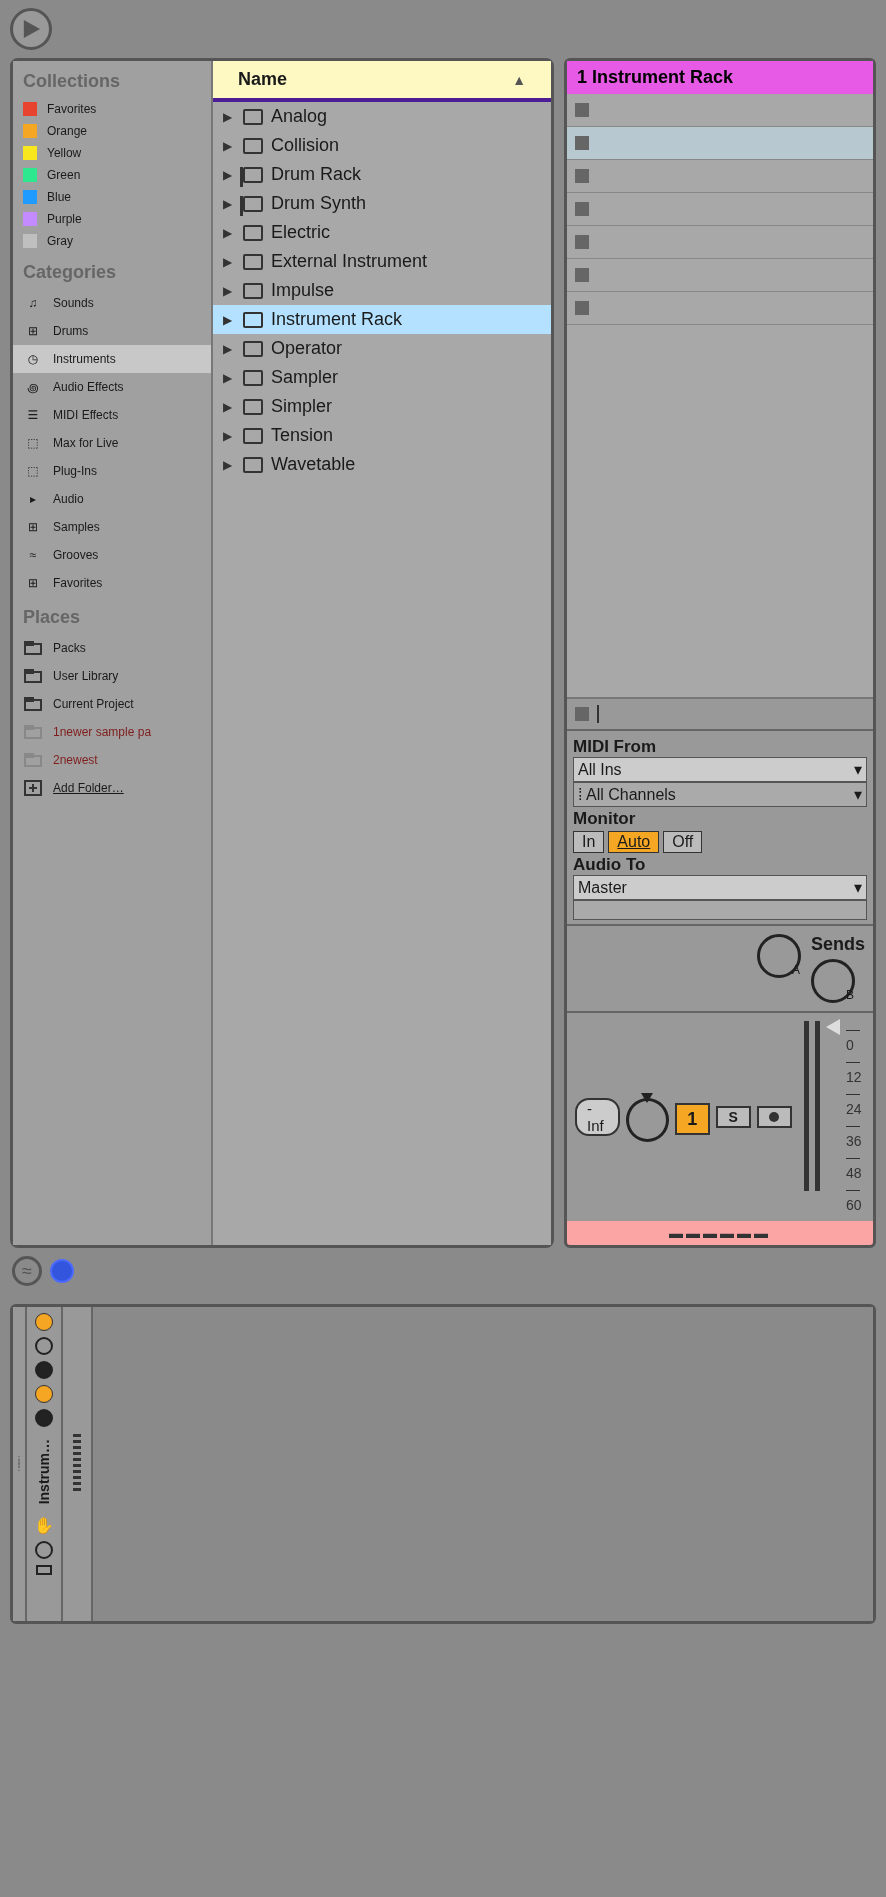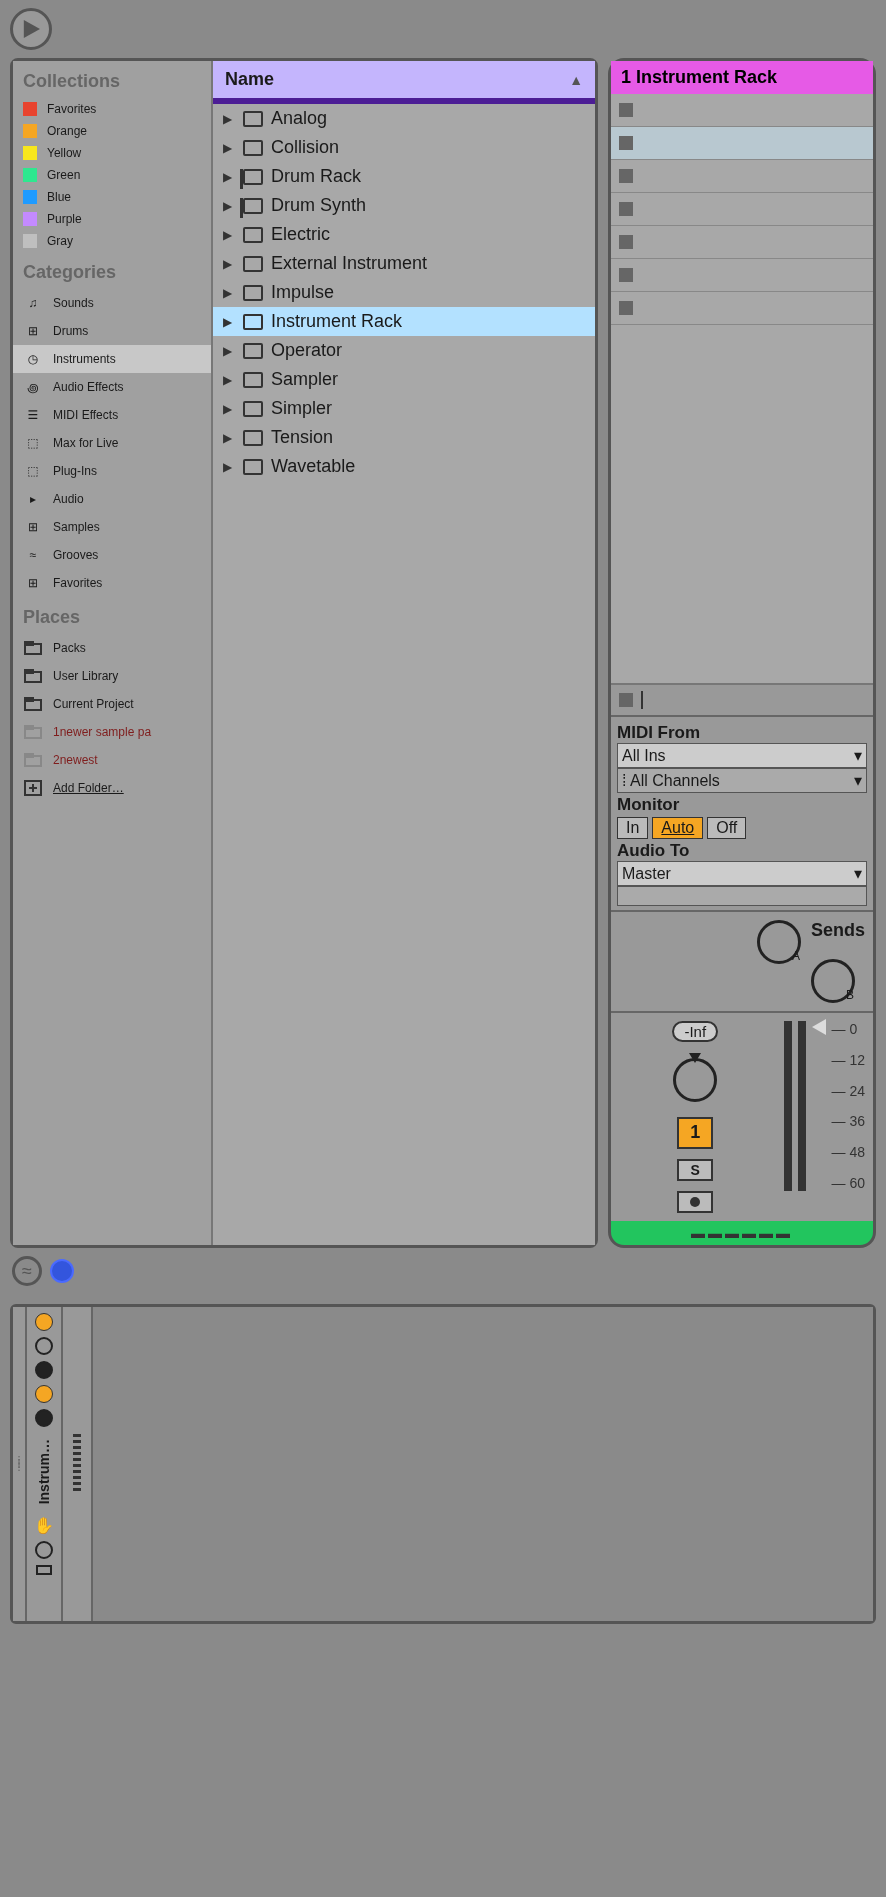--- a/index.html
+++ b/index.html
@@ -15,30 +15,30 @@
 .sidebar { width: 200px; background: #a0a0a0; border-right: 2px solid #777; overflow: hidden; }
 .section-title { color: #666; font-weight: 600; padding: 10px 10px 6px; font-size: 18px; }
 .side-item { display:flex; align-items:center; gap:10px; padding: 4px 10px; font-size:12px; cursor:pointer; }
 .side-item.selected { background: #c8c8c8; }
 .side-item.disabled { color: #7f1d1d; }
 .side-item .swatch { width:14px; height:14px; }
 .side-item .icon { width:20px; height:20px; display:flex; align-items:center; justify-content:center; }
 .add-folder { text-decoration: underline; }
 
 .content { flex: 1; background: #a8a8a8; display:flex; flex-direction:column; }
-.content-header { display:flex; justify-content:space-between; align-items:center; padding: 8px 12px; background: #c4b5fd; border-bottom: 6px solid #4c1d95; font-weight:600; }
+.content-header { display:flex; justify-content:space-between; align-items:center; padding: 8px 25px; background: #fef9c3; border-bottom: 4px solid #4c1d95; font-weight:600; }
 .sort-arrow { font-size: 14px; color:#555; }
 .content-list { flex: 1; overflow-y:auto; }
 .content-item { display:flex; align-items:center; gap:8px; padding: 4px 10px; cursor:pointer; }
 .content-item.selected { background: #b3e1ff; }
 .tri { font-size: 12px; color:#333; width:12px; }
 .device-icon { width: 20px; height: 16px; border: 2px solid #333; border-radius: 2px; background: transparent; position:relative; }
 .device-icon.rack::before { content:''; position:absolute; left:-5px; top:-2px; width:3px; height:20px; background:#333; }
 
-.track-panel { width: 268px; border: 3px solid #555; border-radius: 16px; background: #22c55e; display:flex; flex-direction:column; }
+.track-panel { width: 312px; border: 3px solid #555; border-radius: 6px; background: #fca5a5; display:flex; flex-direction:column; }
 .track-title { background: #e65ae6; color:#000; font-weight:700; padding: 6px 10px; font-size:18px; }
 .clip-slots { display:flex; flex-direction:column; }
 .clip-slot { height: 33px; border-bottom: 1px solid #888; display:flex; align-items:center; padding-left:8px; background:#a8a8a8; }
 .clip-slot.highlight { background:#b8c8d0; }
 .clip-slot .stop-icon { width:14px; height:14px; background:#666; }
 .clip-empty { flex:1; background:#a8a8a8; }
 .clip-input-row { display:flex; align-items:center; gap:8px; padding:6px 8px; border-top:2px solid #777; background:#999; }
 .clip-input-row .stop-icon { width:14px; height:14px; background:#666; }
 .clip-input-row .cursor { width:2px; height:18px; background:#333; }
 
@@ -49,21 +49,21 @@
 .monitor-row { display:flex; gap:4px; margin-top:2px; }
 .mon-btn { border:1px solid #333; padding:1px 8px; font-size:16px; background:#bbb; }
 .mon-btn.active { background:#f5a623;text-decoration:underline; }
 
 .sends-panel { background:#999; border-top:2px solid #666; padding:8px; display:flex; align-items:flex-start; gap:10px; justify-content:flex-end; }
 .sends-panel .knob { width:44px; height:44px; border:3px solid #222; border-radius:50%; position:relative; }
 .sends-panel .knob::after { content:attr(data-letter); position:absolute; bottom:-2px; right:-2px; font-size:12px; }
 .sends-title { font-weight:600; }
 
 .mixer-panel { background:#999; border-top:2px solid #666; padding:8px; display:flex; gap:12px; height:210px; }
-.mixer-left { display:flex; flex-direction:column; align-items:center; gap:6px; flex:1; justify-content:space-between; }
+.mixer-left { display:flex; align-items:center; gap:6px; flex:1; justify-content:center; }
 .inf-pill { border:2px solid #333; border-radius:14px; padding:0 10px; font-size:15px; background:#ccc; }
 .pan-knob { width:44px; height:44px; border:3px solid #222; border-radius:50%; position:relative; margin-top:6px; }
 .pan-knob::before { content:''; position:absolute; top:-8px; left:50%; transform:translateX(-50%); border-left:6px solid transparent; border-right:6px solid transparent; border-top:10px solid #222; }
 .track-num { width:36px; height:32px; background:#f5a623; border:2px solid #333; display:flex; align-items:center; justify-content:center; font-weight:700; margin-top:4px; }
 .solo-btn { width:36px; height:22px; border:2px solid #333; background:#bbb; display:flex; align-items:center; justify-content:center; font-weight:700; font-size:14px; }
 .rec-btn { width:36px; height:22px; border:2px solid #333; background:#bbb; display:flex; align-items:center; justify-content:center; }
 .rec-btn .dot { width:10px; height:10px; border-radius:50%; background:#333; }
 .meter-col { display:flex; gap:6px; align-items:flex-start; }
 .meter-bar { width:8px; height:170px; background:#333; }
 .fader-handle { width:0; height:0; border-top:8px solid transparent; border-bottom:8px solid transparent; border-right:14px solid #ddd; margin-top:-2px; }
@@ -364,21 +364,21 @@
       <div class="io-select">
           <span>Master</span>
           <span>▾</span>
         </div>
       <div class="io-select dark" style="height:20px"></div>
     </div>
     <div class="sends-panel">
       <div style="display:flex;flex-direction:column;align-items:center;gap:4px">
         <div class="knob" data-letter="A"></div>
       </div>
-      <div style="display:flex;flex-direction:column;align-items:flex-start;gap:18px">
+      <div style="display:flex;flex-direction:column;align-items:flex-start;gap:4px">
         <span class="sends-title">Sends</span>
         <div class="knob" data-letter="B"></div>
       </div>
     </div>
     <div class="mixer-panel">
       <div class="mixer-left">
         <div class="inf-pill">-Inf</div>
         <div class="pan-knob"></div>
         <div class="track-num">1</div>
         <div class="solo-btn">S</div>

